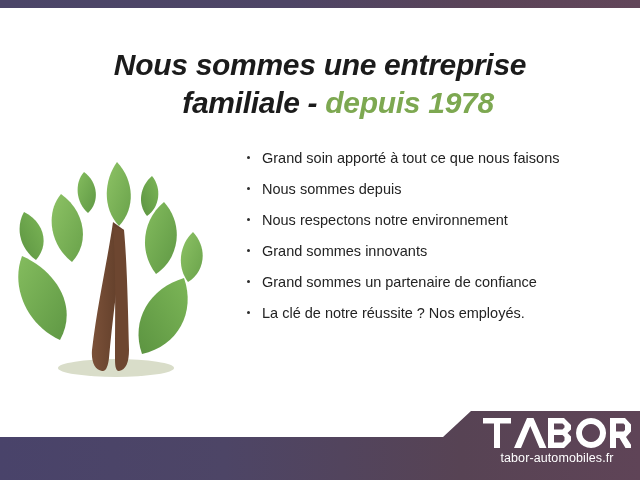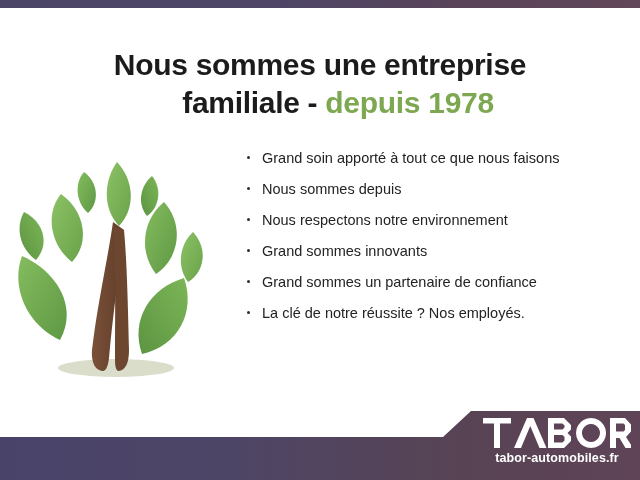--- a/index.html
+++ b/index.html
@@ -30,20 +30,21 @@
     position: absolute;
     left: 0;
     top: 26px;
     width: 640px;
     text-align: center;
     font-size: 30px;
     font-weight: bold;
     line-height: 38px;
     color: #1b1b1b;
     letter-spacing: -0.3px;
+    font-style: italic;
   }
   .headline .line2 {
     display: block;
     padding-left: 36px;
   }
   .headline .accent {
     color: #7da851;
   }
 
   
@@ -103,21 +104,20 @@
     -webkit-clip-path: polygon(0 29px, 443px 29px, 471px 3px, 640px 3px, 640px 72px, 0 72px);
     clip-path: polygon(0 29px, 443px 29px, 471px 3px, 640px 3px, 640px 72px, 0 72px);
   }
 
   .logo-block {
     position: absolute;
     left: 482px;
     top: 10px;
     width: 150px;
     text-align: center;
-    font-weight: bold;
   }
   .logo-mark {
     display: block;
     margin: 0 auto;
   }
   .logo-tagline {
     display: block;
     margin-top: 3px;
     font-size: 12.5px;
     line-height: 14px;

